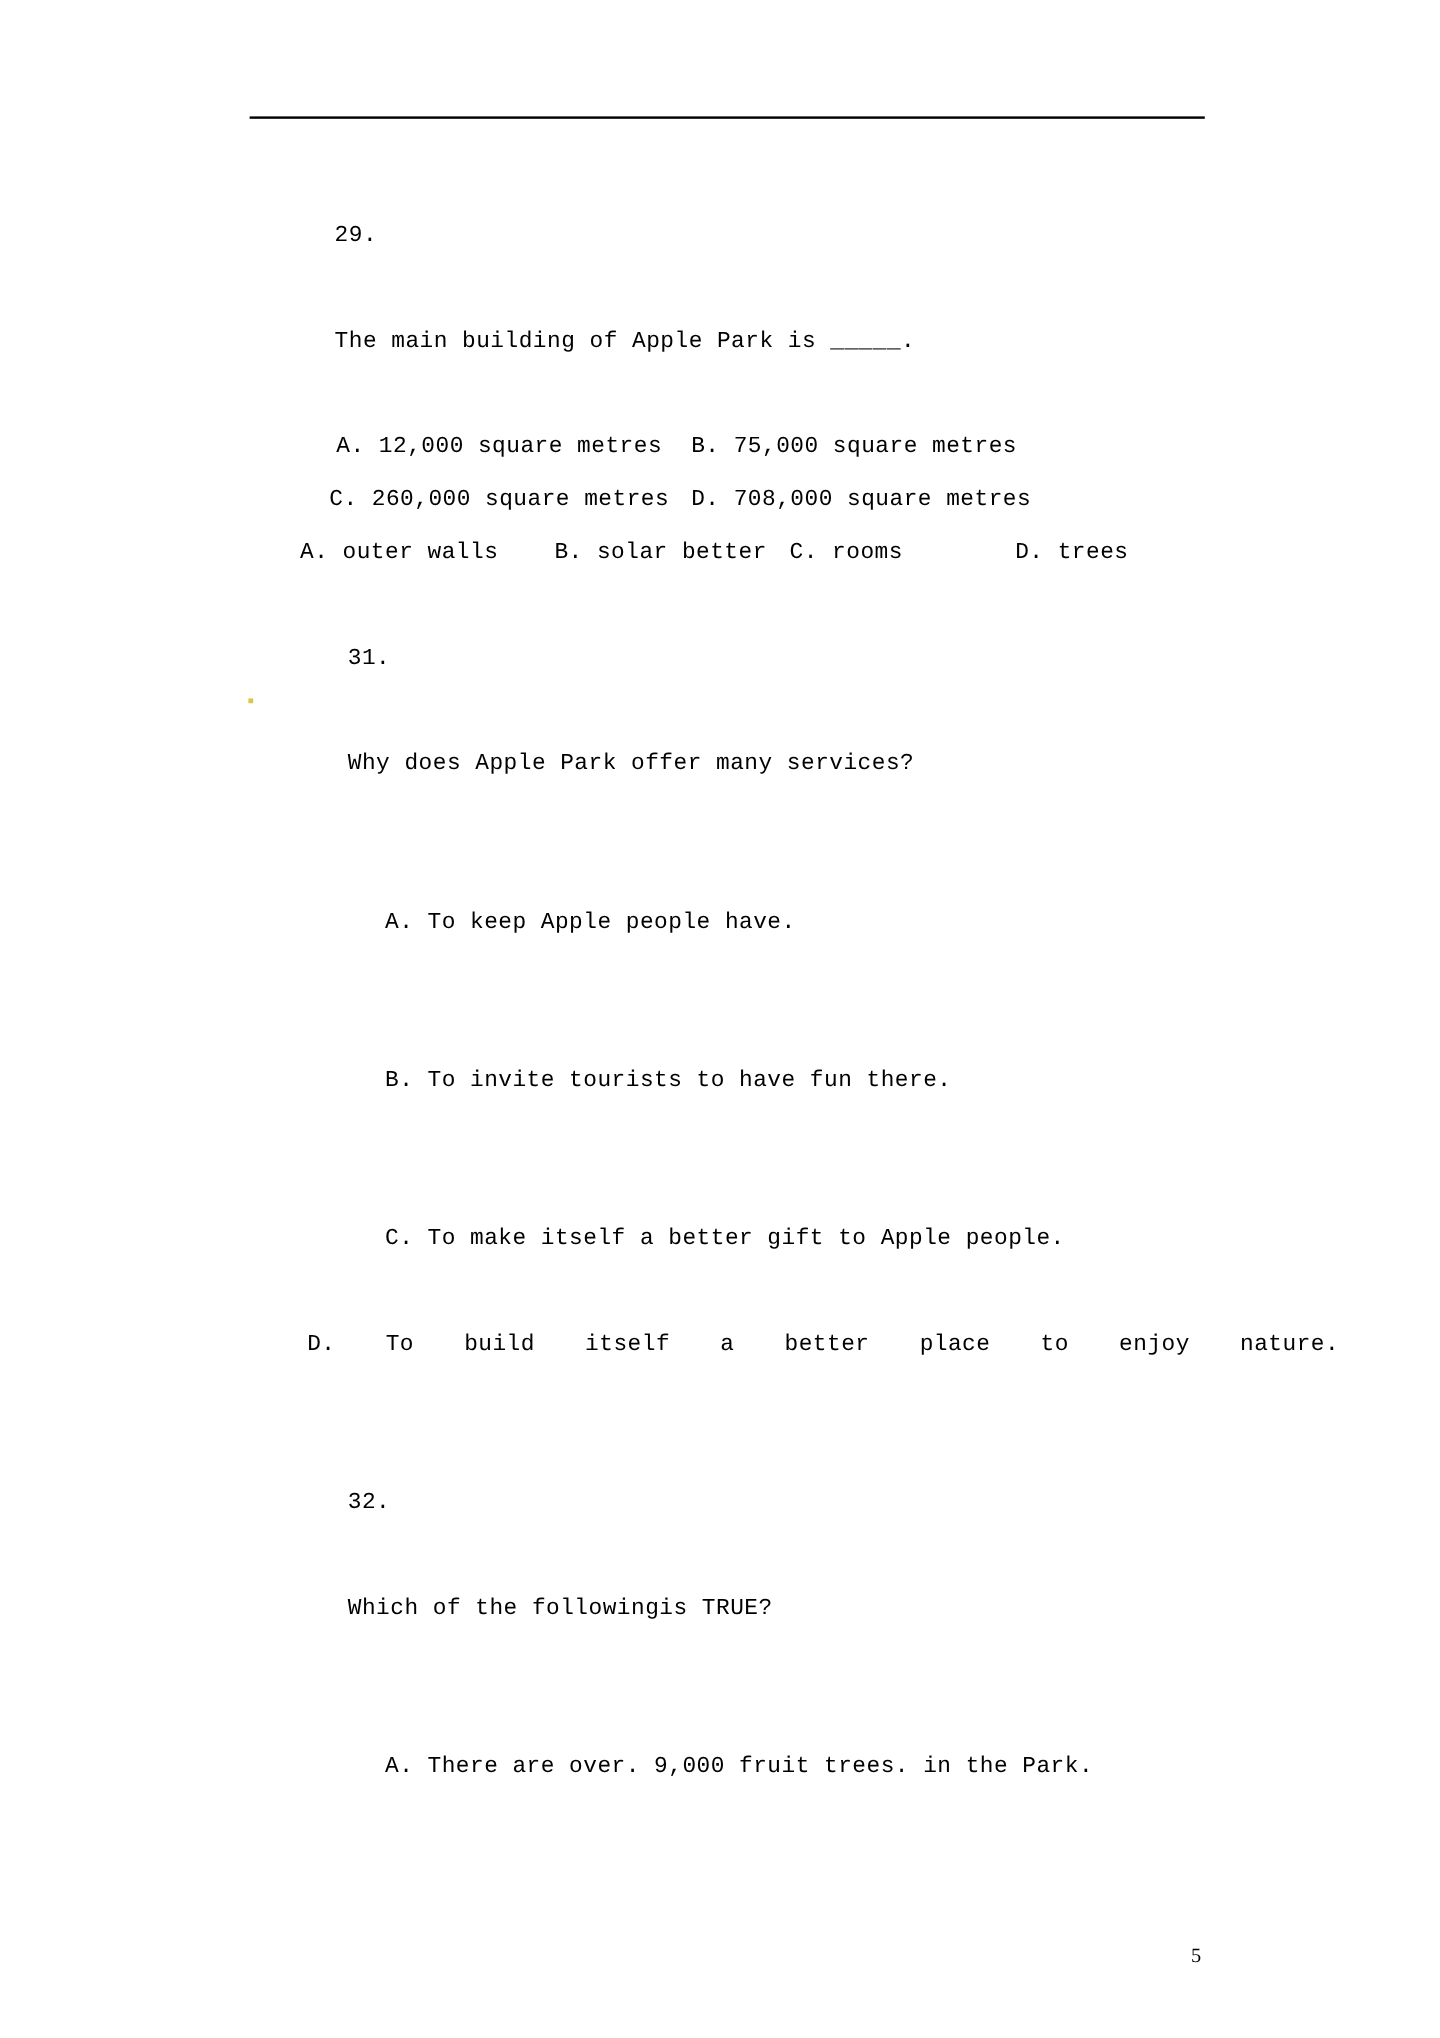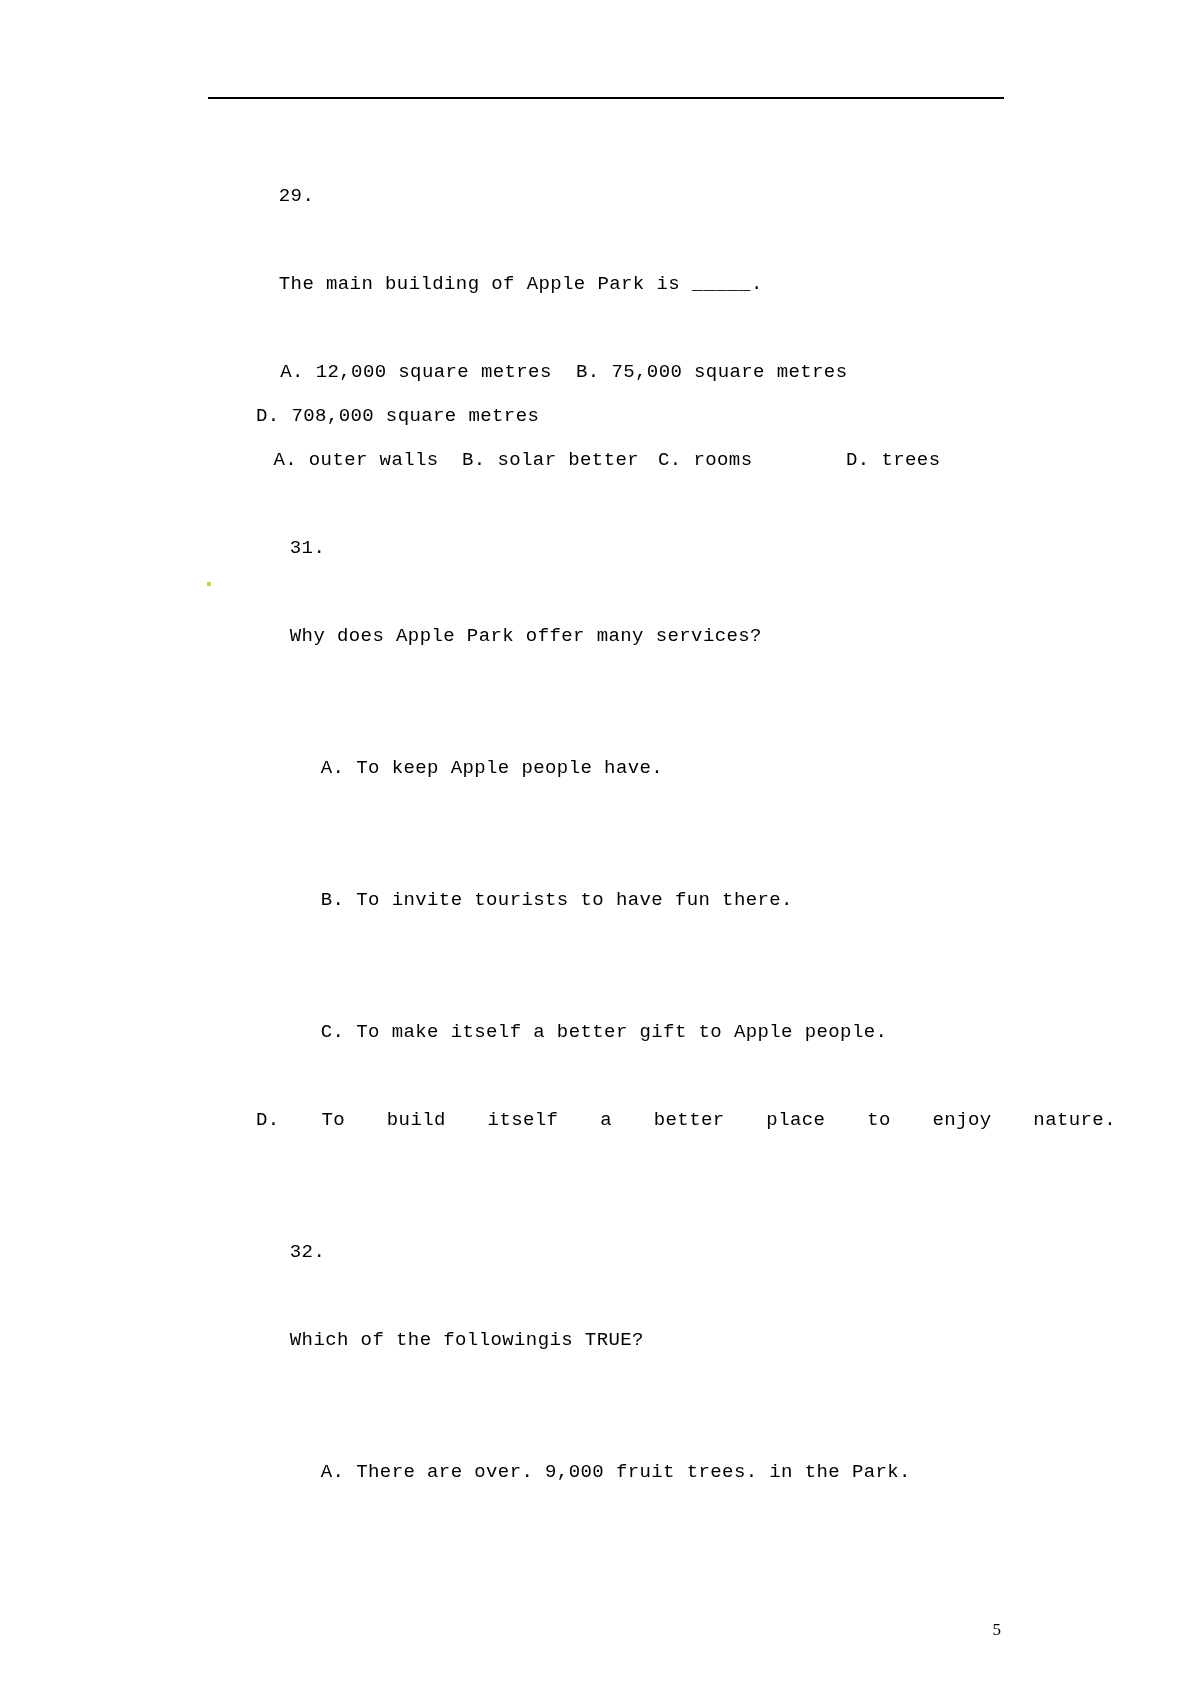--- a/index.html
+++ b/index.html
@@ -63,21 +63,21 @@
   }
   .opt-2col .col-a { width: 320px; flex: 0 0 320px; }
   .opt-4col {
     display: flex;
     font-size: 19px;
     line-height: 44px;
     letter-spacing: 0.4px;
     padding-left: 42px;
     white-space: pre;
   }
-  .opt-4col .c1 { width: 212px; flex: 0 0 212px; text-align: center; }
+  .opt-4col .c1 { width: 212px; flex: 0 0 212px; }
   .opt-4col .c2 { width: 196px; flex: 0 0 196px; }
   .opt-4col .c3 { width: 188px; flex: 0 0 188px; }
   .opt-justify {
     font-size: 19px;
     line-height: 44px;
     letter-spacing: 0.4px;
     padding-left: 48px;
     display: flex;
     justify-content: space-between;
     width: 860px;
@@ -110,20 +110,21 @@
     <div class="q-line indent-q">
       <span>29.</span>
       <span> </span>
       <span>The main building of Apple Park is _____.</span>
     </div>
     <div class="opt-2col">
       <span class="col-a"><span>A.</span> <span>12,000 square metres</span></span>
       <span><span>B.</span> <span>75,000 square metres</span></span>
     </div>
     <div class="opt-2col">
+      <span class="col-a"><span>C.</span> <span>260,000 square metres</span></span>
       <span><span>D.</span> <span>708,000 square metres</span></span>
     </div>
 
     <div class="opt-4col">
       <span class="c1"><span>A.</span> <span>outer walls</span></span>
       <span class="c2"><span>B.</span> <span>solar better</span></span>
       <span class="c3"><span>C.</span> <span>rooms</span></span>
       <span><span>D.</span> <span>trees</span></span>
     </div>
 

